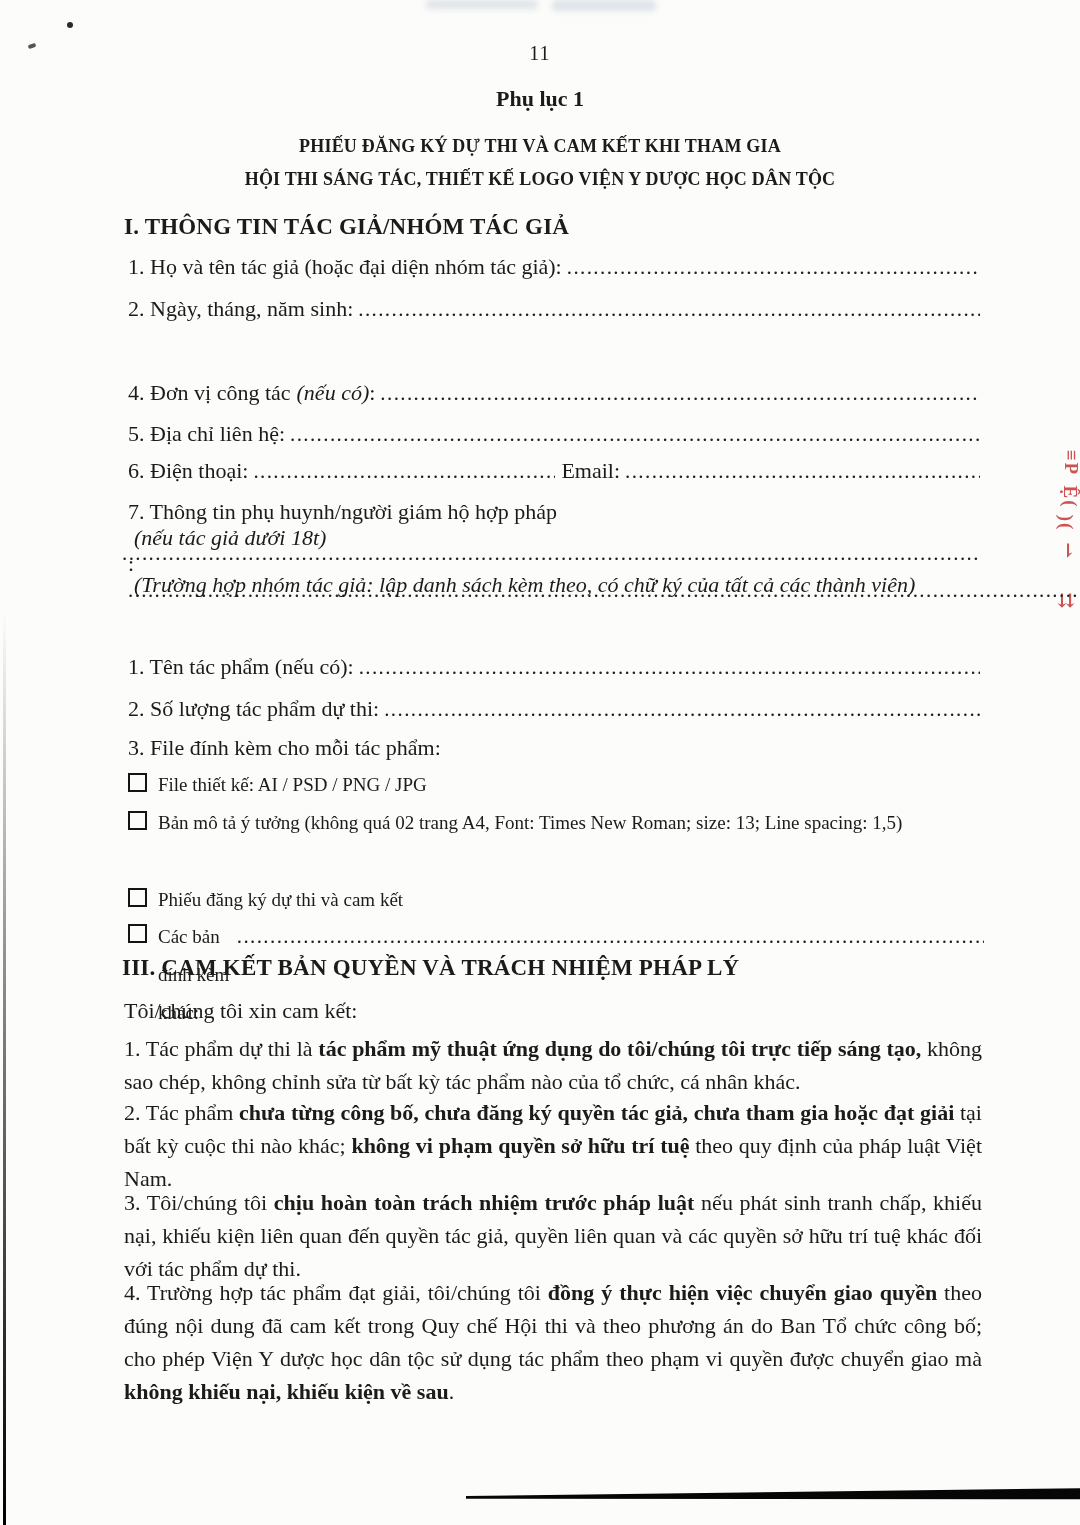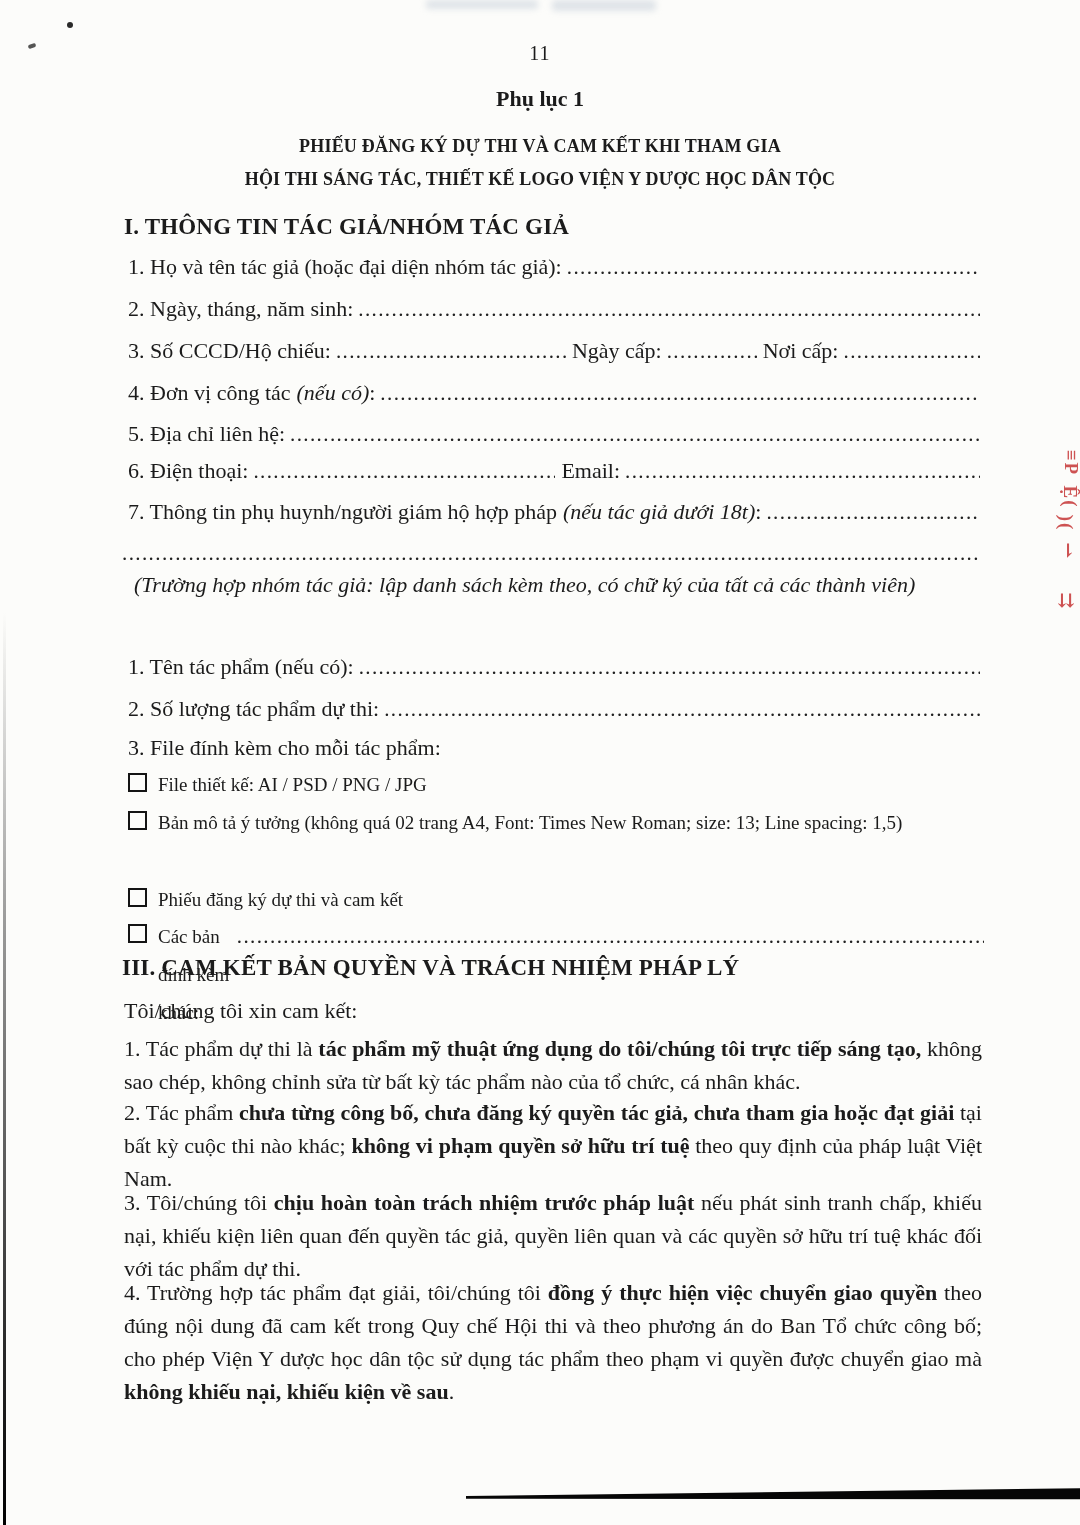--- a/index.html
+++ b/index.html
@@ -72,45 +72,37 @@
   <div class="abs heading" style="top:214px;">I. THÔNG TIN TÁC GIẢ/NHÓM TÁC GIẢ</div>
 
   <div class="abs row" style="top:254px;">
     <span class="lbl">1. Họ và tên tác giả (hoặc đại diện nhóm tác giả):</span>
       <span class="leader"></span>
   </div>
   <div class="abs row" style="top:296px;">
     <span class="lbl">2. Ngày, tháng, năm sinh:</span>
       <span class="leader"></span>
   </div>
-  <div class="abs row" style="top:338px;">
-    <span class="lbl">3. Số CCCD/Hộ chiếu:</span>
-      <span class="leader w230"></span>
-      <span class="lbl" style="padding-left:6px;">Ngày cấp:</span>
-      <span class="leader w90"></span>
-      <span class="lbl" style="padding-left:6px;">Nơi cấp:</span>
-      <span class="leader"></span>
-  </div>
   <div class="abs row" style="top:380px;">
     <span>4. Đơn vị công tác</span>
       <span class="it" style="padding-left:6px;">(nếu có)</span>
       <span class="lbl">:</span>
       <span class="leader"></span>
   </div>
   <div class="abs row" style="top:421px;">
     <span class="lbl">5. Địa chỉ liên hệ:</span>
       <span class="leader"></span>
   </div>
   <div class="abs row" style="top:458px;">
     <span class="lbl">6. Điện thoại:</span>
       <span class="leader w300"></span>
       <span class="lbl" style="padding-left:6px;">Email:</span>
       <span class="leader"></span>
   </div>
-  <div class="abs row" style="top:499px;">
+  <div class="abs row" style="top:499px;flex-direction:column;">
     <span>7. Thông tin phụ huynh/người giám hộ hợp pháp</span>
       <span class="it" style="padding-left:6px;">(nếu tác giả dưới 18t)</span>
       <span class="lbl">:</span>
       <span class="leader"></span>
   </div>
   <div class="abs row" style="top:540px;left:122px;width:858px;">
     <span class="leader"></span>
   </div>
 
   <div class="abs note" style="top:572px;">(Trường hợp nhóm tác giả: lập danh sách kèm theo, có chữ ký của tất cả các thành viên)</div>

